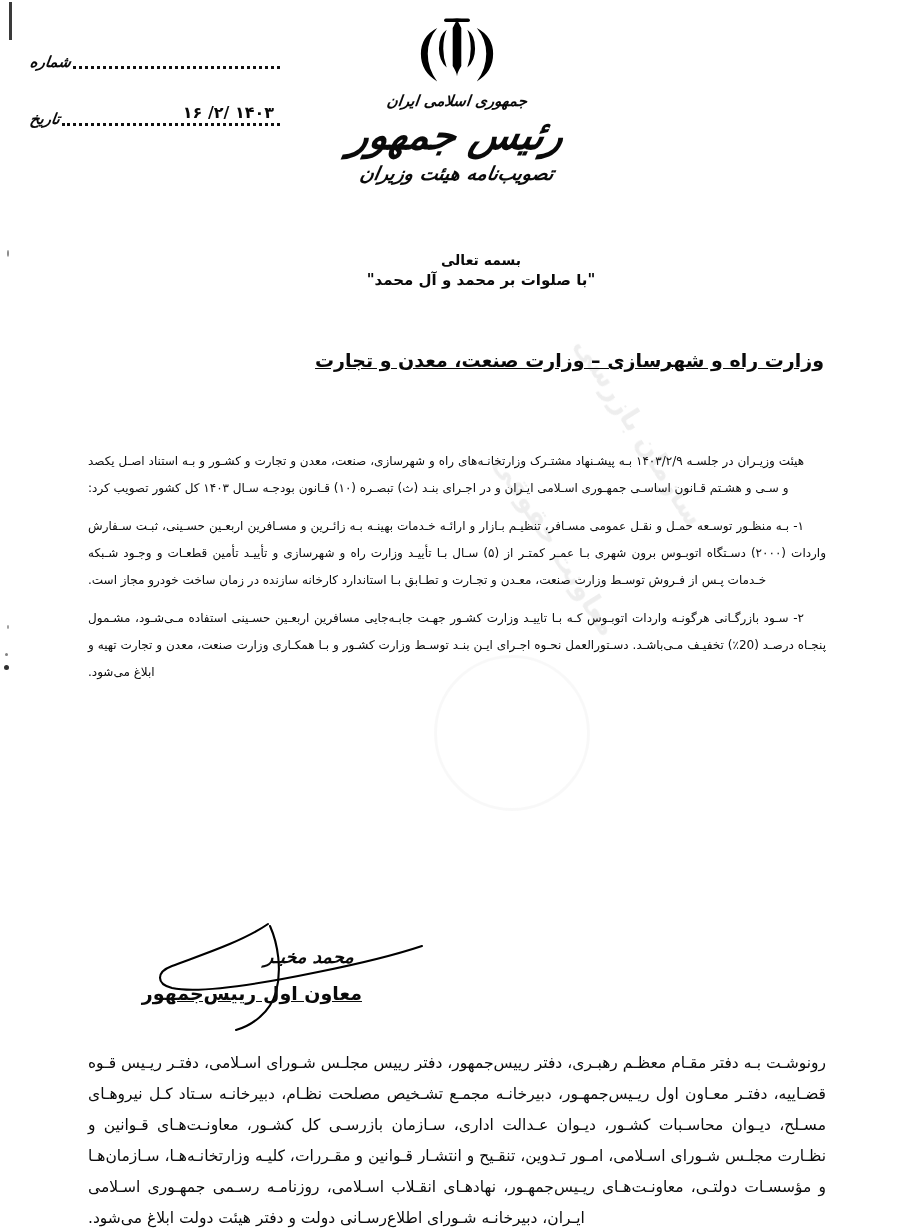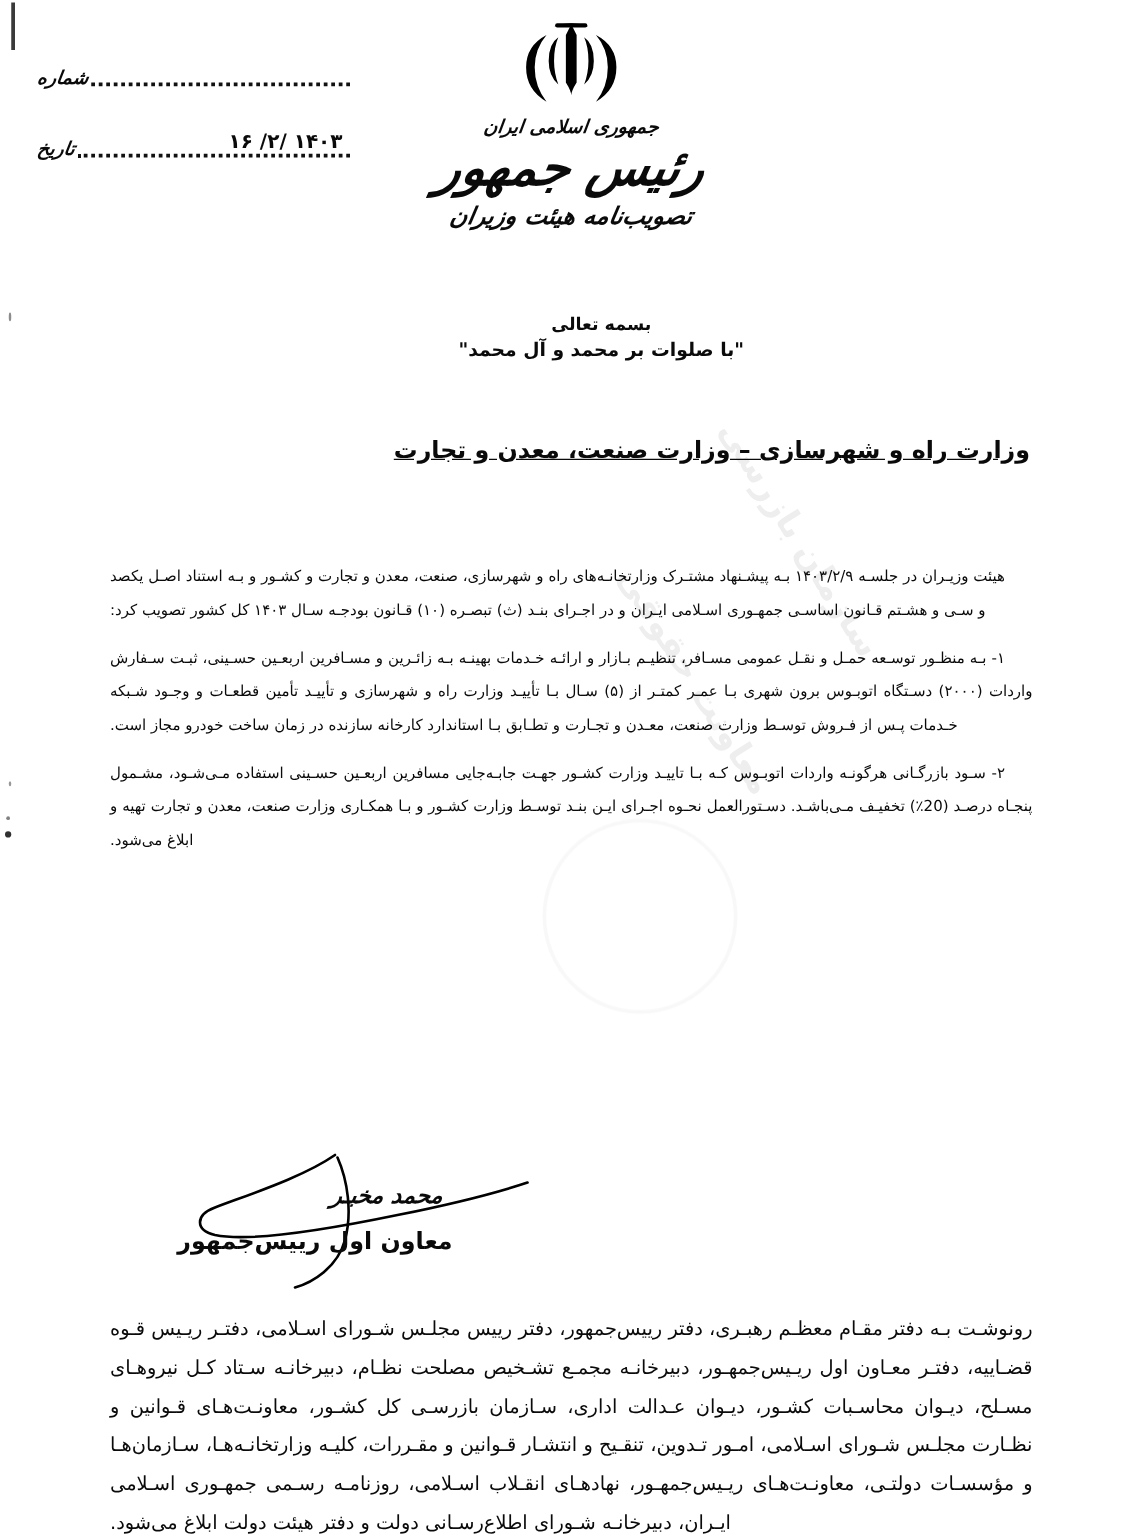--- a/index.html
+++ b/index.html
@@ -242,20 +242,21 @@
     transform: skewX(-9deg);
     white-space: nowrap;
   }
   .sig-role {
     position: absolute;
     right: 552px;
     top: 52px;
     font-size: 19px;
     font-weight: bold;
     white-space: nowrap;
+    text-decoration: underline;
   }
 
   
   .distribution {
     position: absolute;
     left: 88px;
     right: 88px;
     top: 1048px;
     z-index: 2;
   }

